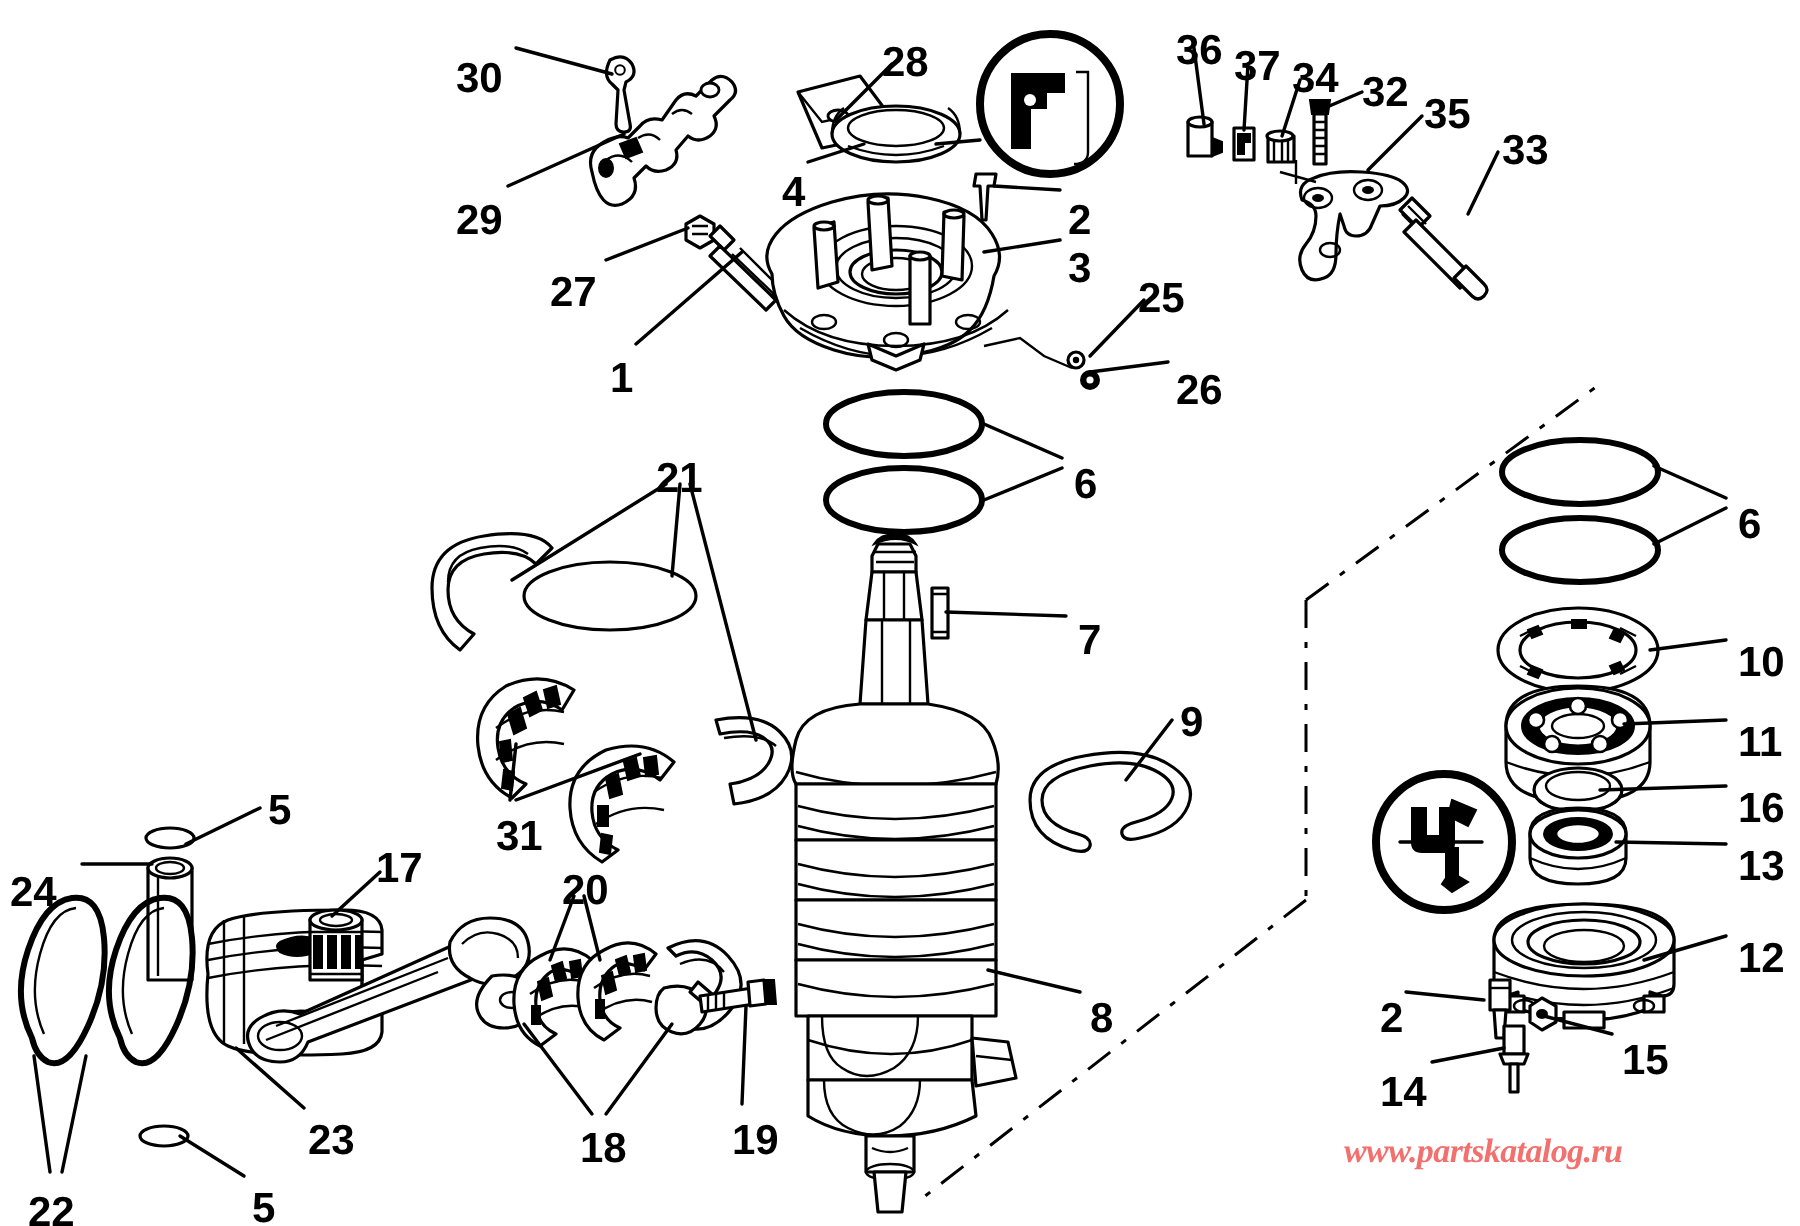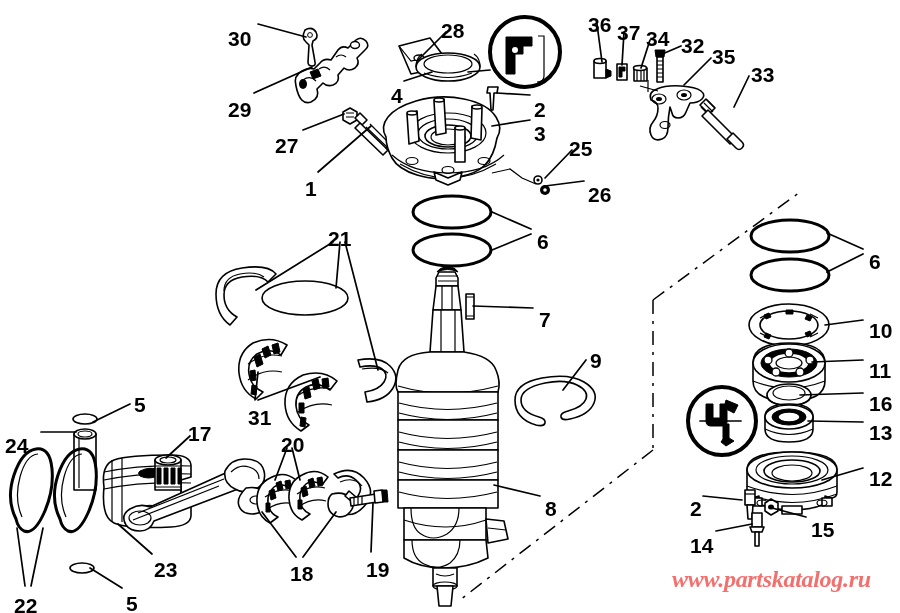--- a/index.html
+++ b/index.html
@@ -24,21 +24,21 @@
   .outline{stroke:#000;fill:#ffffff;stroke-width:1.6;stroke-linejoin:round;}
   .thin{stroke:#000;fill:none;stroke-width:1.2;}
   .thick{stroke:#000;fill:none;stroke-width:3.0;}
   .fillblack{fill:#000;stroke:#000;stroke-width:1;}
   .dashlead{stroke:#000;stroke-width:1.5;fill:none;stroke-dasharray:14 7 3 7;}
   .wm{
     position:absolute;
     font-family:"Liberation Serif", serif;
     font-weight:bold;
     font-style:italic;
-    font-size:24px;
+    font-size:17px;
     letter-spacing:-0.3px;
     white-space:nowrap;
   }
 </style>
 </head>
 <body>
 
 <div id="diagram">
 <svg width="900" height="613" viewBox="0 0 900 613" xmlns="http://www.w3.org/2000/svg">
 

